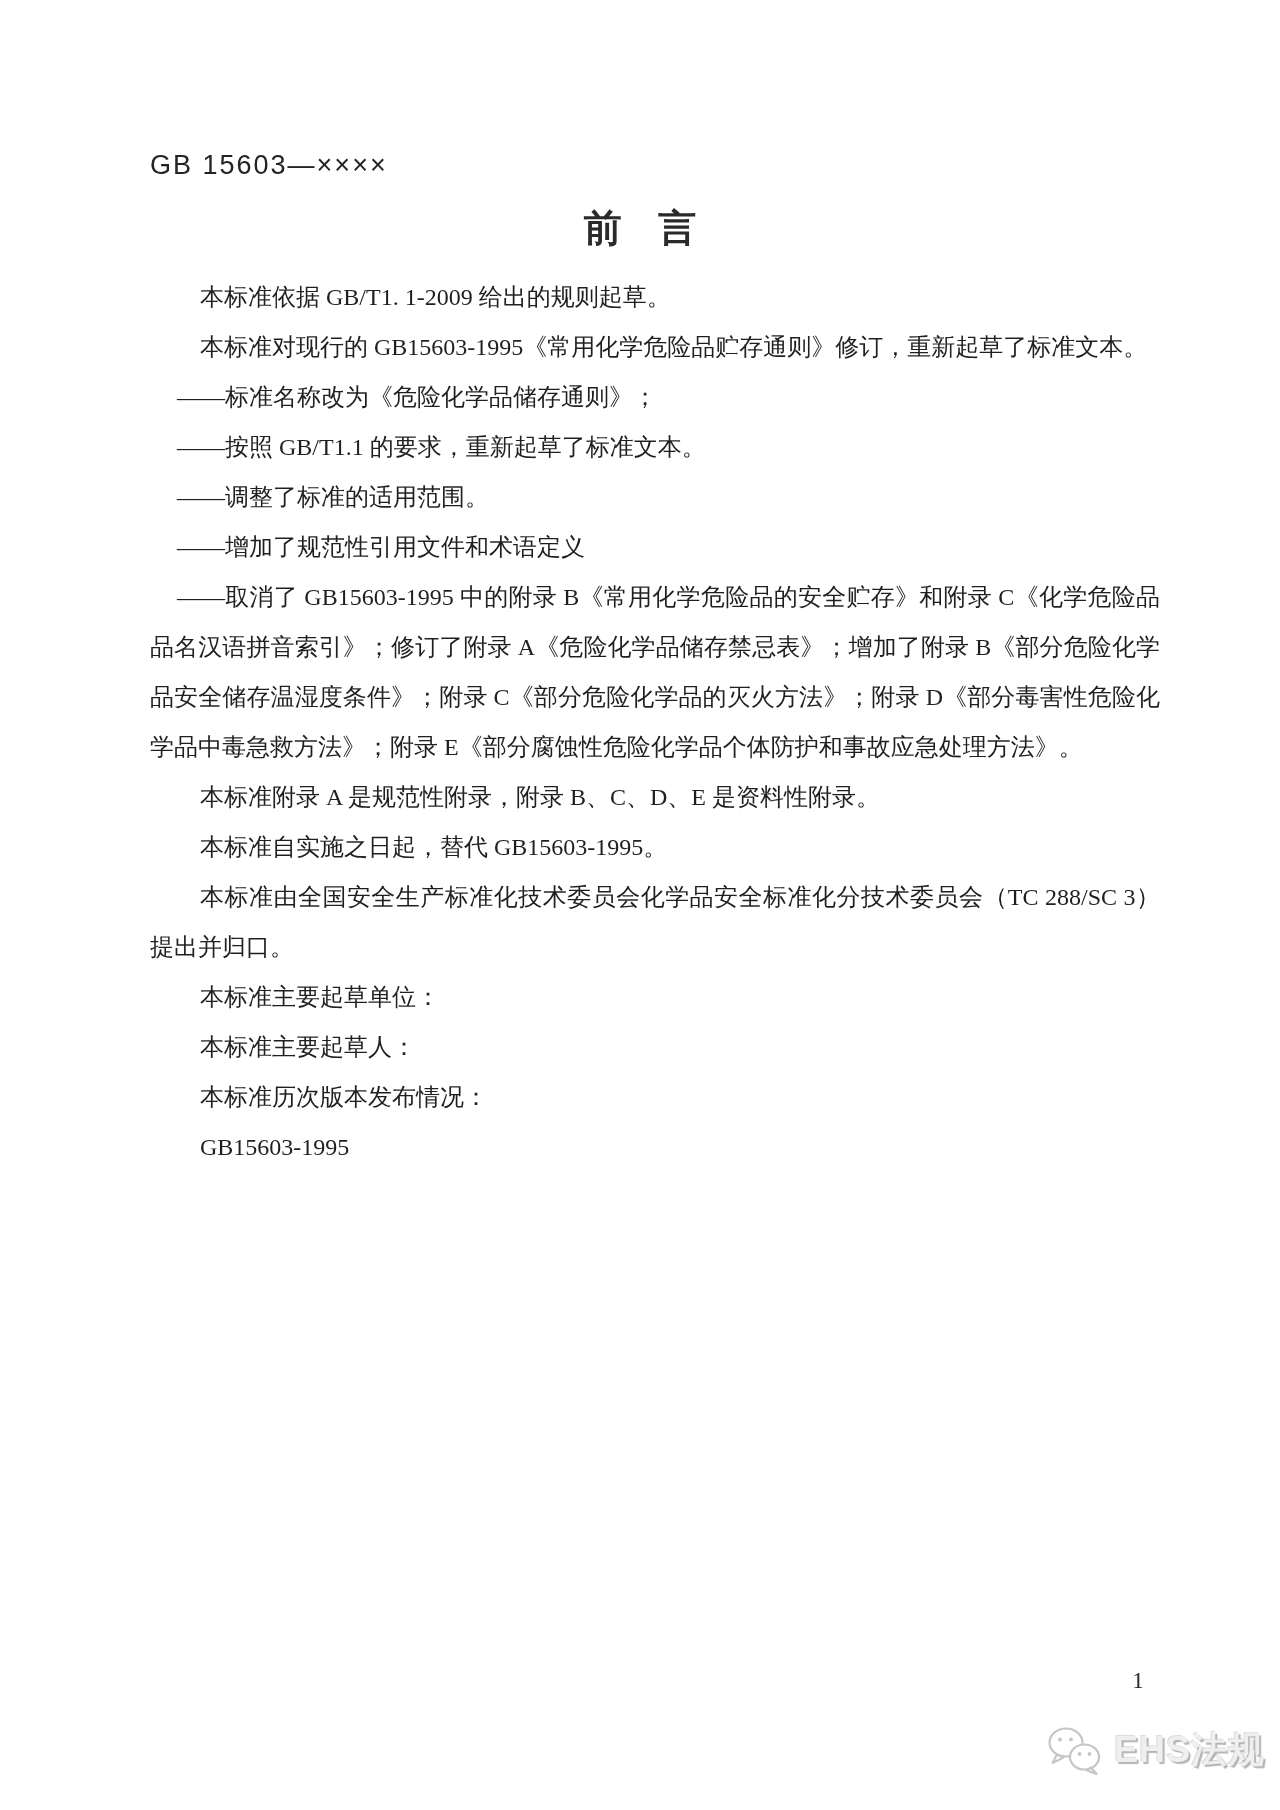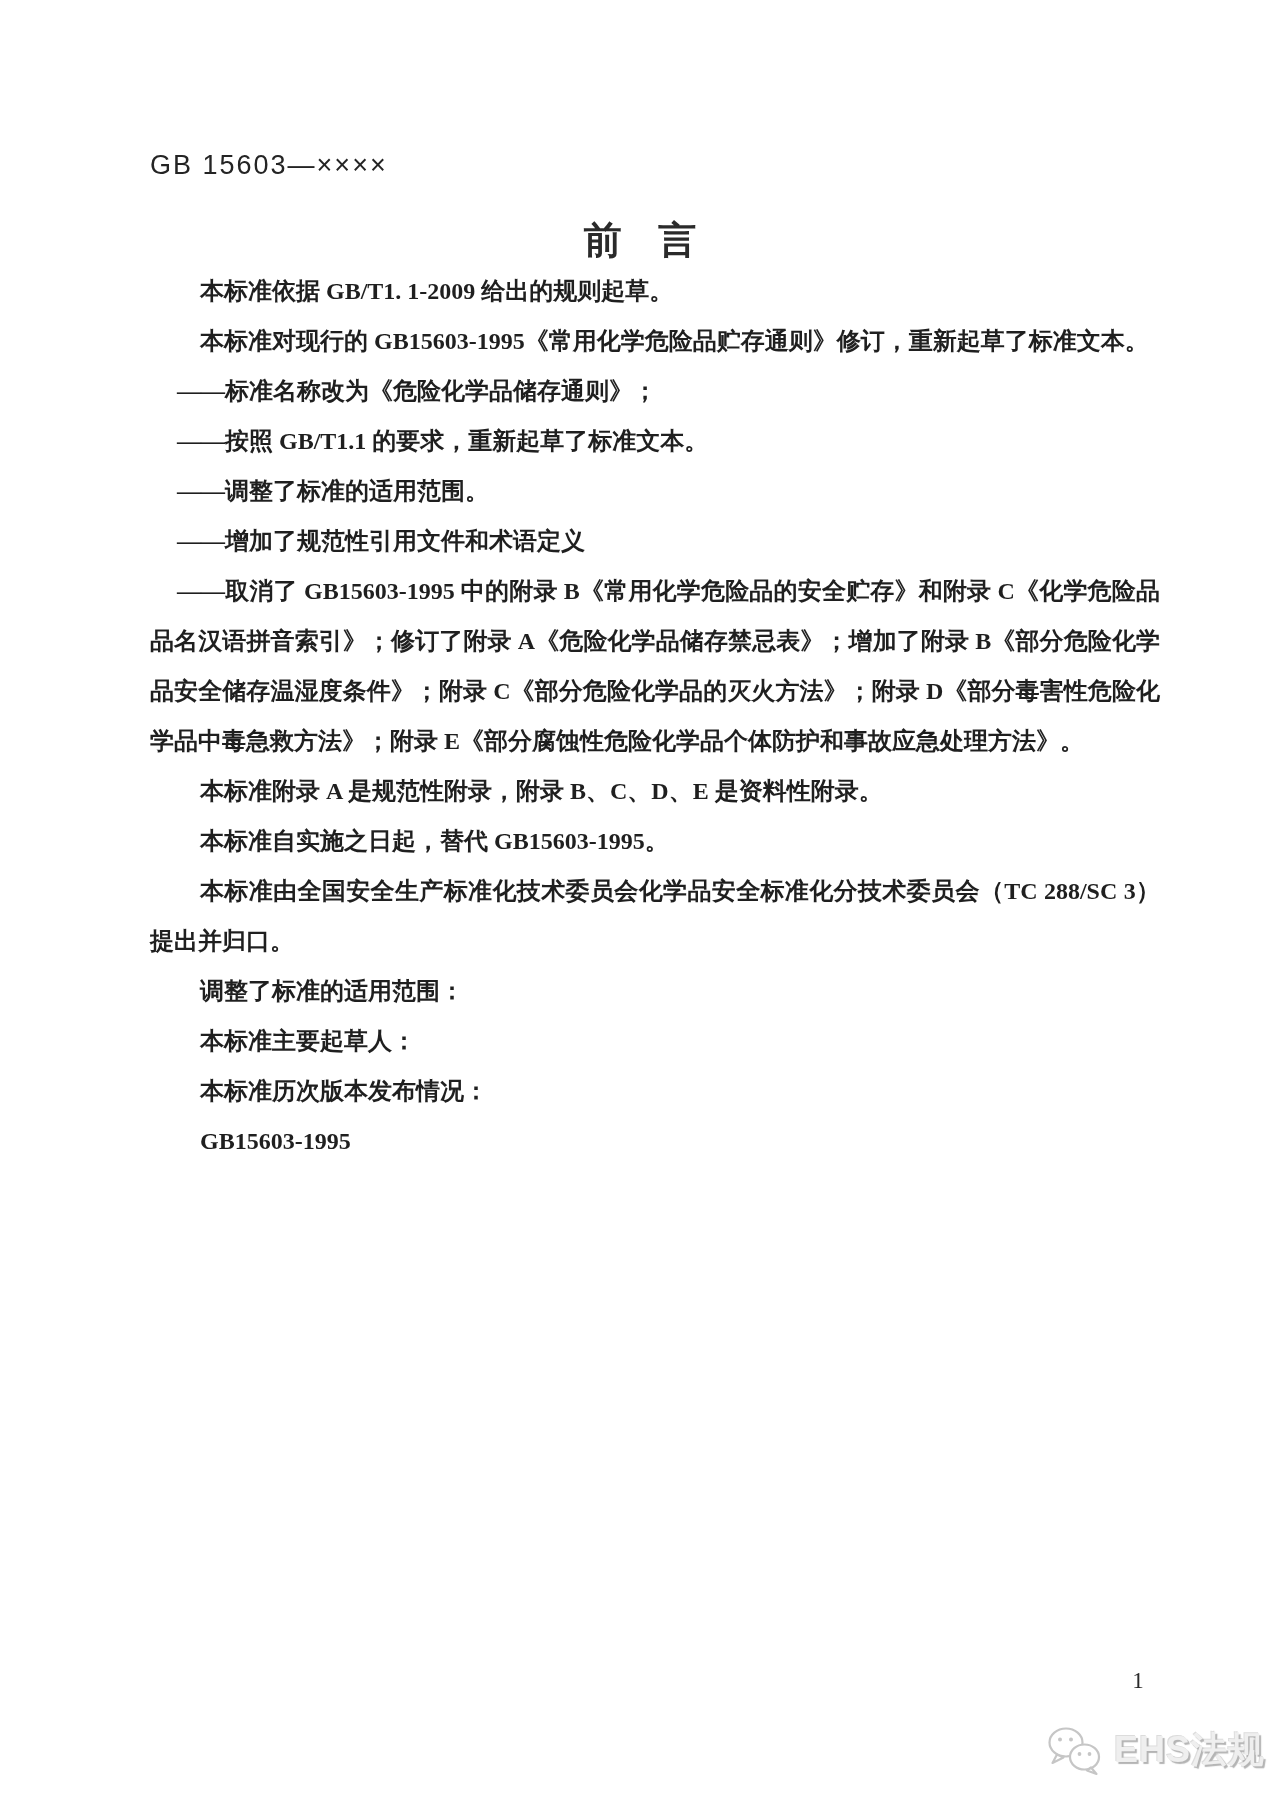--- a/index.html
+++ b/index.html
@@ -19,40 +19,39 @@
     font-family:"Liberation Sans","DejaVu Sans",sans-serif;
     font-size:27px;
     font-stretch:condensed;
     letter-spacing:2px;
     color:#242424;
     white-space:pre;
   }
   .doc-title{
     position:absolute;
     left:0;
-    top:215px;
+    top:203px;
     width:1280px;
     text-align:center;
     font-family:"Liberation Sans","DejaVu Sans",sans-serif;
     font-size:38px;
     font-weight:600;
     word-spacing:26px;
     color:#2a2a2a;
   }
   .doc-body{
     position:absolute;
     left:150px;
-    top:266px;
+    top:272px;
     width:1010px;
     font-size:24px;
     line-height:50px;
     text-align:justify;
     word-break:break-all;
     color:#1f1f1f;
-    font-weight:bold;
   }
   .para{margin:0;}
   .para.indent{text-indent:50px;}
   .para.dash{text-indent:27px;}
   .page-number{
     position:absolute;
     left:1118px;
     top:1668px;
     width:40px;
     text-align:center;
@@ -91,21 +90,21 @@
       <div class="para indent">本标准依据 GB/T1. 1-2009 给出的规则起草。</div>
       <div class="para indent">本标准对现行的 GB15603-1995《常用化学危险品贮存通则》修订，重新起草了标准文本。</div>
       <div class="para dash">——标准名称改为《危险化学品储存通则》；</div>
       <div class="para dash">——按照 GB/T1.1 的要求，重新起草了标准文本。</div>
       <div class="para dash">——调整了标准的适用范围。</div>
       <div class="para dash">——增加了规范性引用文件和术语定义</div>
       <div class="para dash">——取消了 GB15603-1995 中的附录 B《常用化学危险品的安全贮存》和附录 C《化学危险品品名汉语拼音索引》；修订了附录 A《危险化学品储存禁忌表》；增加了附录 B《部分危险化学品安全储存温湿度条件》；附录 C《部分危险化学品的灭火方法》；附录 D《部分毒害性危险化学品中毒急救方法》；附录 E《部分腐蚀性危险化学品个体防护和事故应急处理方法》。</div>
       <div class="para indent">本标准附录 A 是规范性附录，附录 B、C、D、E 是资料性附录。</div>
       <div class="para indent">本标准自实施之日起，替代 GB15603-1995。</div>
       <div class="para indent">本标准由全国安全生产标准化技术委员会化学品安全标准化分技术委员会（TC 288/SC 3）提出并归口。</div>
-      <div class="para indent">调整了标准的适用范围：</div>
+      <div class="para indent">本标准主要起草单位：</div>
       <div class="para indent">本标准主要起草人：</div>
       <div class="para indent">本标准历次版本发布情况：</div>
       <div class="para indent">GB15603-1995</div>
     </div>
 
   <div class="page-number">1</div>
 
   <div class="watermark">
     <span>
       <svg class="watermark-icon" width="60" height="50" viewBox="0 0 60 50">

